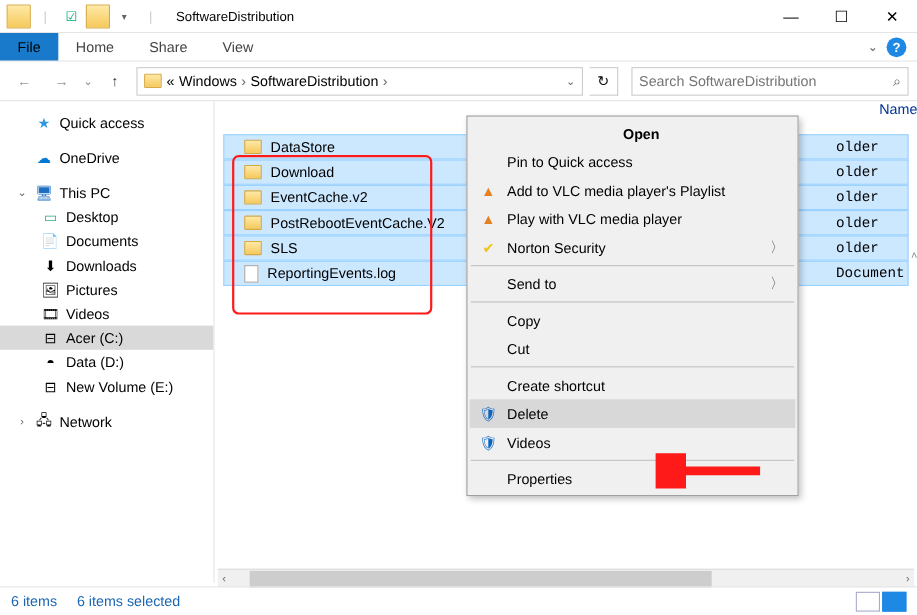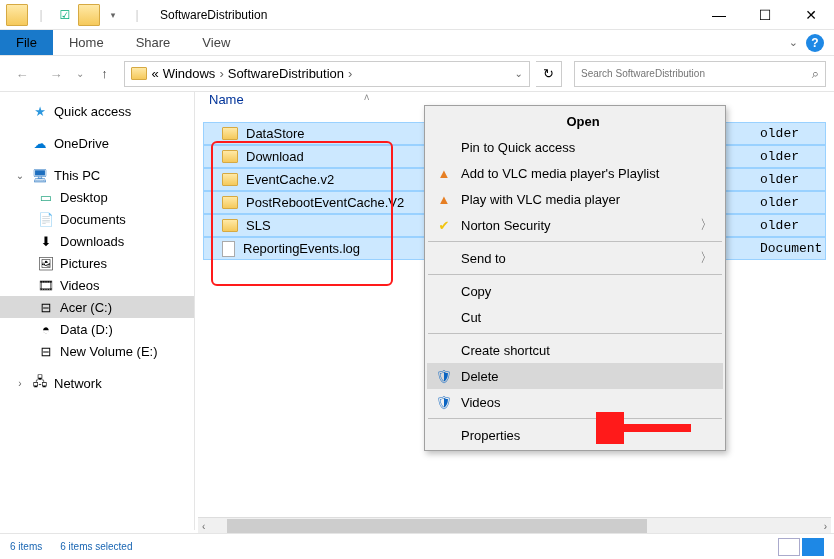--- a/index.html
+++ b/index.html
@@ -14,43 +14,43 @@
 .file-tab { background: #1979ca; color: #000000; padding: 0 16px; display: flex; align-items: center; }
 .tab { padding: 0 16px; display: flex; align-items: center; color: #444; }
 .ribbon-right { margin-left: auto; display: flex; align-items: center; padding-right: 10px; gap: 8px; }
 .help-icon { width: 18px; height: 18px; border-radius: 50%; background: #1e88e5; color: #fff; display: flex; align-items: center; justify-content: center; font-size: 12px; font-weight: bold; }
 .navbar { height: 36px; display: flex; align-items: center; padding: 4px 8px; gap: 6px; border-bottom: 1px solid #e5e5e5; font-size: 13px; }
 .nav-arrow { width: 28px; height: 28px; display: flex; align-items: center; justify-content: center; color: #999; }
 .breadcrumb { flex: 1; height: 26px; border: 1px solid #ccc; display: flex; align-items: center; padding: 0 6px; gap: 4px; font-size: 13px; overflow: hidden; }
 .breadcrumb .sep { color: #666; }
 .refresh { width: 26px; height: 26px; border: 1px solid #ccc; border-left: none; display: flex; align-items: center; justify-content: center; }
 .search { width: 252px; height: 26px; border: 1px solid #ccc; display: flex; align-items: center; padding: 0 6px; margin-left: 6px; }
-.search input { border: none; outline: none; flex: 1; font-size: 10px; color: #777; }
+.search input { border: none; outline: none; flex: 1; font-size: 13px; color: #777; }
 .content { display: flex; height: 438px; position: relative; }
 .sidebar { width: 195px; border-right: 1px solid #e5e5e5; padding: 8px 0; font-size: 13px; overflow: hidden; }
 .side-item { display: flex; align-items: center; padding: 3px 8px 3px 14px; gap: 6px; white-space: nowrap; }
 .side-item.child { padding-left: 38px; }
 .side-item.selected { background: #d9d9d9; }
 .side-item .exp { width: 12px; color: #666; font-size: 10px; text-align: center; }
 .icon { width: 16px; height: 16px; display: inline-flex; align-items: center; justify-content: center; font-size: 13px; }
 .main { flex: 1; position: relative; }
-.col-head { height: 28px; display: flex; align-items: flex-start; padding-left: 14px; font-size: 13px; color: #003399; gap: 120px; }
+.col-head { height: 28px; display: flex; align-items: flex-end; padding-left: 14px; font-size: 13px; color: #003399; gap: 120px; flex-direction: column; }
 .files { position: relative; padding: 2px 8px 2px 8px; }
 .file-row { height: 23px; display: flex; align-items: center; background: #cce8ff; border: 1px solid #99d1ff; padding-left: 18px; gap: 8px; font-size: 13px; position: relative; }
 .file-row .type { position: absolute; left: 556px; font-family: Liberation Mono, monospace; }
 .redbox { position: absolute; border: 2px solid #ff1a1a; border-radius: 6px; left: 211px; top: 141px; width: 182px; height: 145px; pointer-events: none; }
 .ctxmenu { position: absolute; left: 424px; top: 105px; width: 302px; background: #f0f0f0; border: 1px solid #a0a0a0; box-shadow: 2px 3px 6px rgba(0,0,0,.25); font-size: 13px; padding: 2px; }
 .ctxmenu .item { height: 26px; display: flex; align-items: center; padding: 0 18px 0 34px; position: relative; }
 .ctxmenu .item.bold { font-weight: bold; justify-content: center; }
 .ctxmenu .item.hover { background: #d8d8d8; }
 .ctxmenu .sep { height: 1px; background: #c0c0c0; margin: 3px 1px; }
 .ctxmenu .submenu { position: absolute; right: 10px; color: #555; }
 .ctxmenu .mi-icon { position: absolute; left: 8px; width: 18px; text-align: center; }
 .arrow { position: absolute; left: 596px; top: 412px; pointer-events: none; }
-.status { position: absolute; bottom: 0; left: 0; right: 0; height: 26px; border-top: 1px solid #e5e5e5; display: flex; align-items: center; padding: 0 10px; font-size: 10px; color: #1a66b3; gap: 18px; }
+.status { position: absolute; bottom: 0; left: 0; right: 0; height: 26px; border-top: 1px solid #e5e5e5; display: flex; align-items: center; padding: 0 10px; font-size: 13px; color: #1a66b3; gap: 18px; }
 .status .views { margin-left: auto; display: flex; gap: 2px; }
 .status .views span { width: 22px; height: 18px; border: 1px solid #aac; display: inline-block; }
 .status .views span.active { background: #1e88e5; border-color: #1e88e5; }
 .scrollbar { position: absolute; bottom: 25px; left: 198px; right: 3px; height: 17px; background: #f0f0f0; border-top: 1px solid #ddd; display: flex; align-items: center; }
 .scrollbar .thumb { height: 15px; background: #cdcdcd; width: 420px; margin-left: 18px; }
 .folder-icon { width: 16px; height: 13px; background: linear-gradient(#ffe9a6,#f5c95b); border: 1px solid #d6a942; border-radius: 1px; display: inline-block; }
 .file-icon { width: 13px; height: 16px; background: #fff; border: 1px solid #aaa; display: inline-block; position: relative; }
 .spacer { height: 10px; }
 </style>
 </head>

